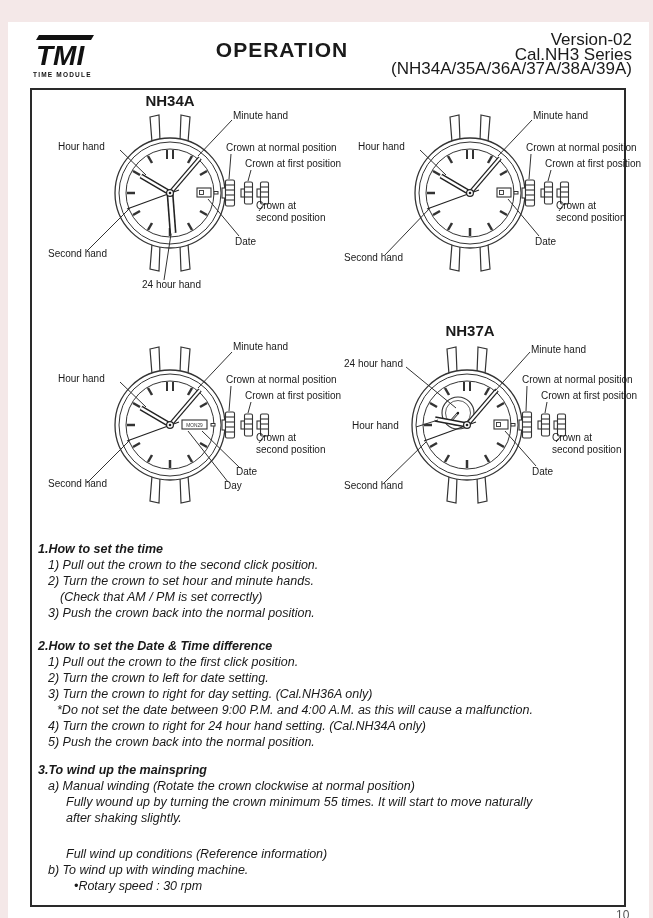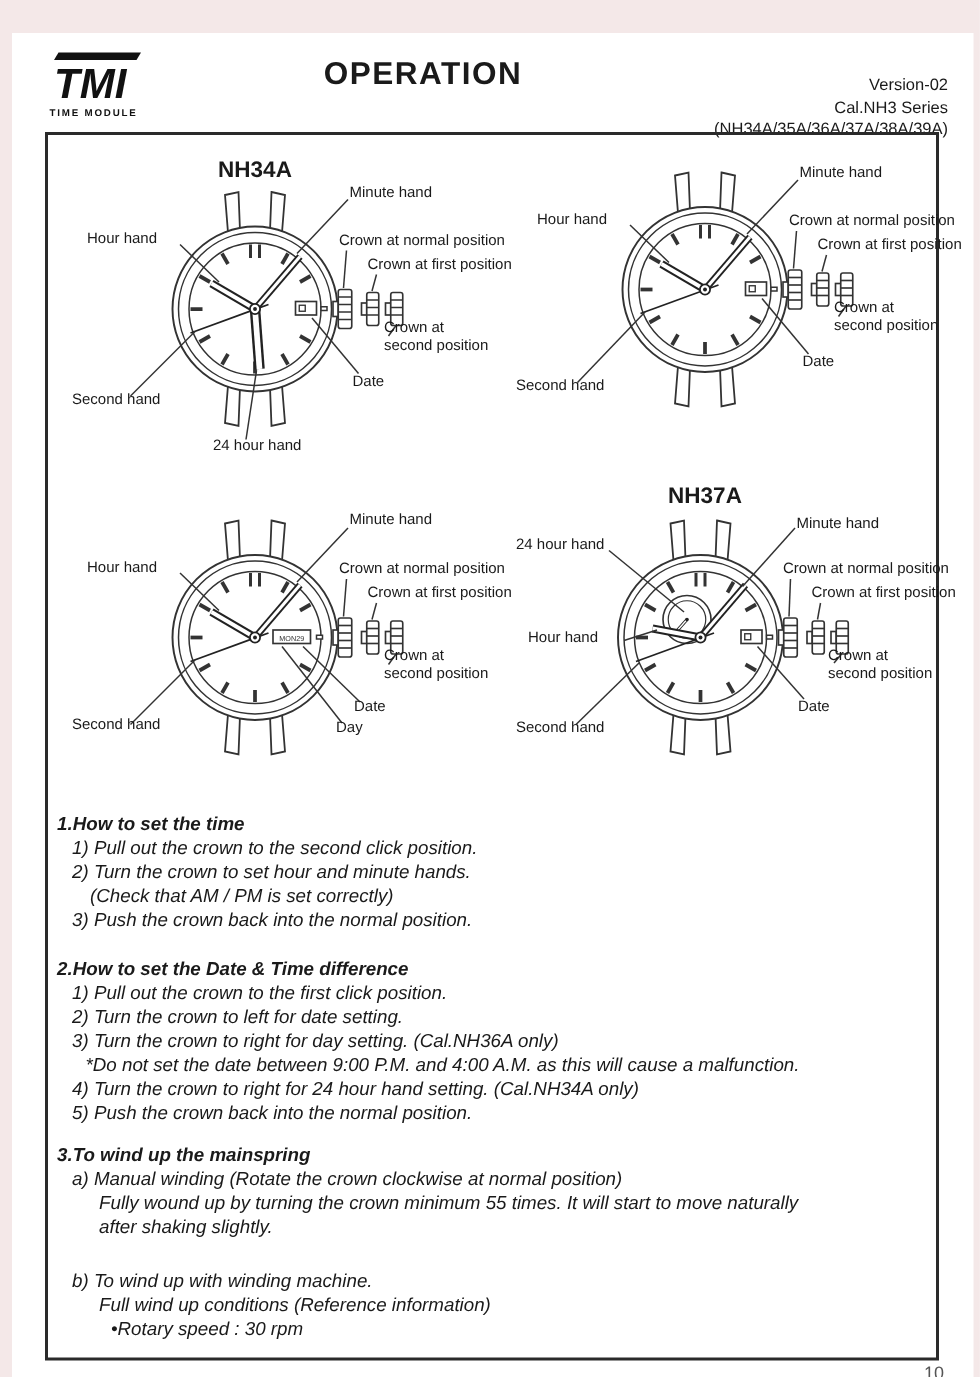--- a/index.html
+++ b/index.html
@@ -3,21 +3,21 @@
 <meta charset="utf-8">
 <style>
   html,body{margin:0;padding:0;background:#f4e8e8;}
   .stage{position:relative;width:653px;height:918px;background:#f4e8e8;overflow:hidden;
          font-family:"Liberation Sans",sans-serif;color:#1a1a1a;}
   .paper{position:absolute;left:8px;top:22px;right:4px;bottom:0;background:#ffffff;}
   
   .logo{position:absolute;left:30px;top:34px;width:70px;height:48px;}
   .op-title{position:absolute;left:0;top:38px;width:564px;text-align:center;
             font-size:21px;font-weight:bold;letter-spacing:1px;}
-  .hdr-right{position:absolute;top:50px;right:21px;text-align:right;font-size:11px;line-height:14.5px;}
+  .hdr-right{position:absolute;top:33px;right:21px;text-align:right;font-size:17px;line-height:14.5px;}
   
   .frame{position:absolute;left:30px;top:88px;width:592px;height:815px;border:2px solid #2a2a2a;}
   
   .diag{position:absolute;}
   .diag svg.art{position:absolute;left:0;top:0;}
   .dtitle{position:absolute;left:0;top:2px;width:280px;text-align:center;
           font-size:15px;font-weight:bold;}
   .lbl{position:absolute;font-size:10px;line-height:12px;white-space:nowrap;color:#1a1a1a;}
   
   .sec{position:absolute;left:30px;width:592px;padding-left:8px;box-sizing:border-box;
@@ -97,21 +97,21 @@
   </div>
   <div class="op-title">OPERATION</div>
   <div class="hdr-right">
     <div>Version-02</div>
     <div>Cal.NH3 Series</div>
     <div>(NH34A/35A/36A/37A/38A/39A)</div>
   </div>
 
   <div class="frame"></div>
 
-  <div class="diag" style="left:30px;top:103px;width:300px;height:222px">
+  <div class="diag" style="left:30px;top:90px;width:300px;height:222px">
     <svg class="art" width="300" height="222" viewBox="0 0 300 222">
       <use href="#wcase" transform="translate(140,103)"></use>
       <use href="#wmarks" transform="translate(140,103)"></use>
       <use href="#wdatewin" transform="translate(140,103)"></use>
       <g>
         <line x1="140" y1="103" x2="143" y2="143" stroke="#222" stroke-width="7"></line>
         <line x1="140" y1="103" x2="143" y2="143" stroke="#fff" stroke-width="3.8"></line>
         <line x1="140" y1="103" x2="111" y2="86" stroke="#222" stroke-width="5.5"></line>
         <line x1="140" y1="103" x2="111" y2="86" stroke="#fff" stroke-width="2.6"></line>
         <line x1="140" y1="103" x2="170" y2="68" stroke="#222" stroke-width="4.5"></line>
@@ -290,19 +290,19 @@
     <div class="ln i1">4) Turn the crown to right for 24 hour hand setting. (Cal.NH34A only)</div>
     <div class="ln i1">5) Push the crown back into the normal position.</div>
   </div>
 
   <div class="sec" style="top:762px">
     <div class="hd">3.To wind up the mainspring</div>
     <div class="ln i1">a) Manual winding (Rotate the crown clockwise at normal position)</div>
     <div class="ln i3">Fully wound up by turning the crown minimum 55 times. It will start to move naturally</div>
     <div class="ln i3">after shaking slightly.</div>
     <div class="spacer"></div>
+    <div class="ln i3">Full wind up conditions (Reference information)</div>
     <div class="ln i1">b) To wind up with winding machine.</div>
-    <div class="ln i3">Full wind up conditions (Reference information)</div>
     <div class="ln i4">•Rotary speed : 30 rpm</div>
   </div>
 
   <div class="pagenum">10</div>
 </div>
 
 </body></html>

